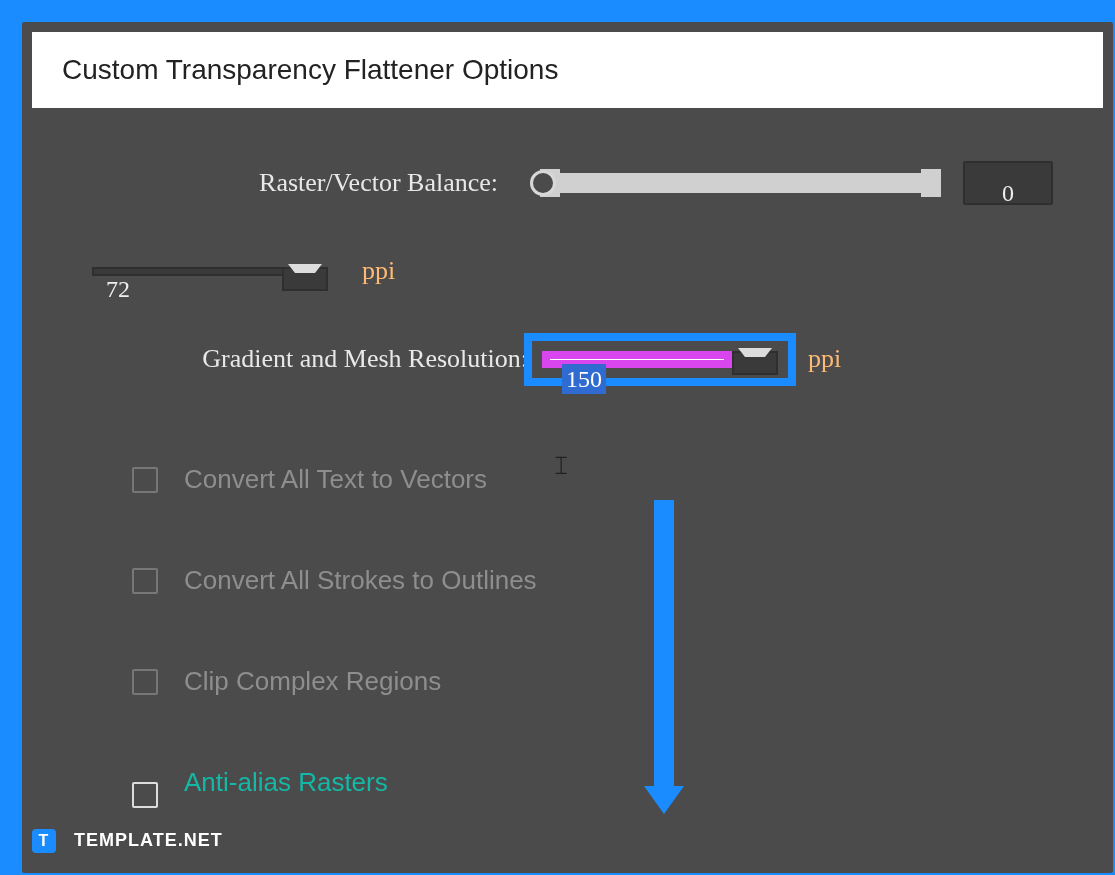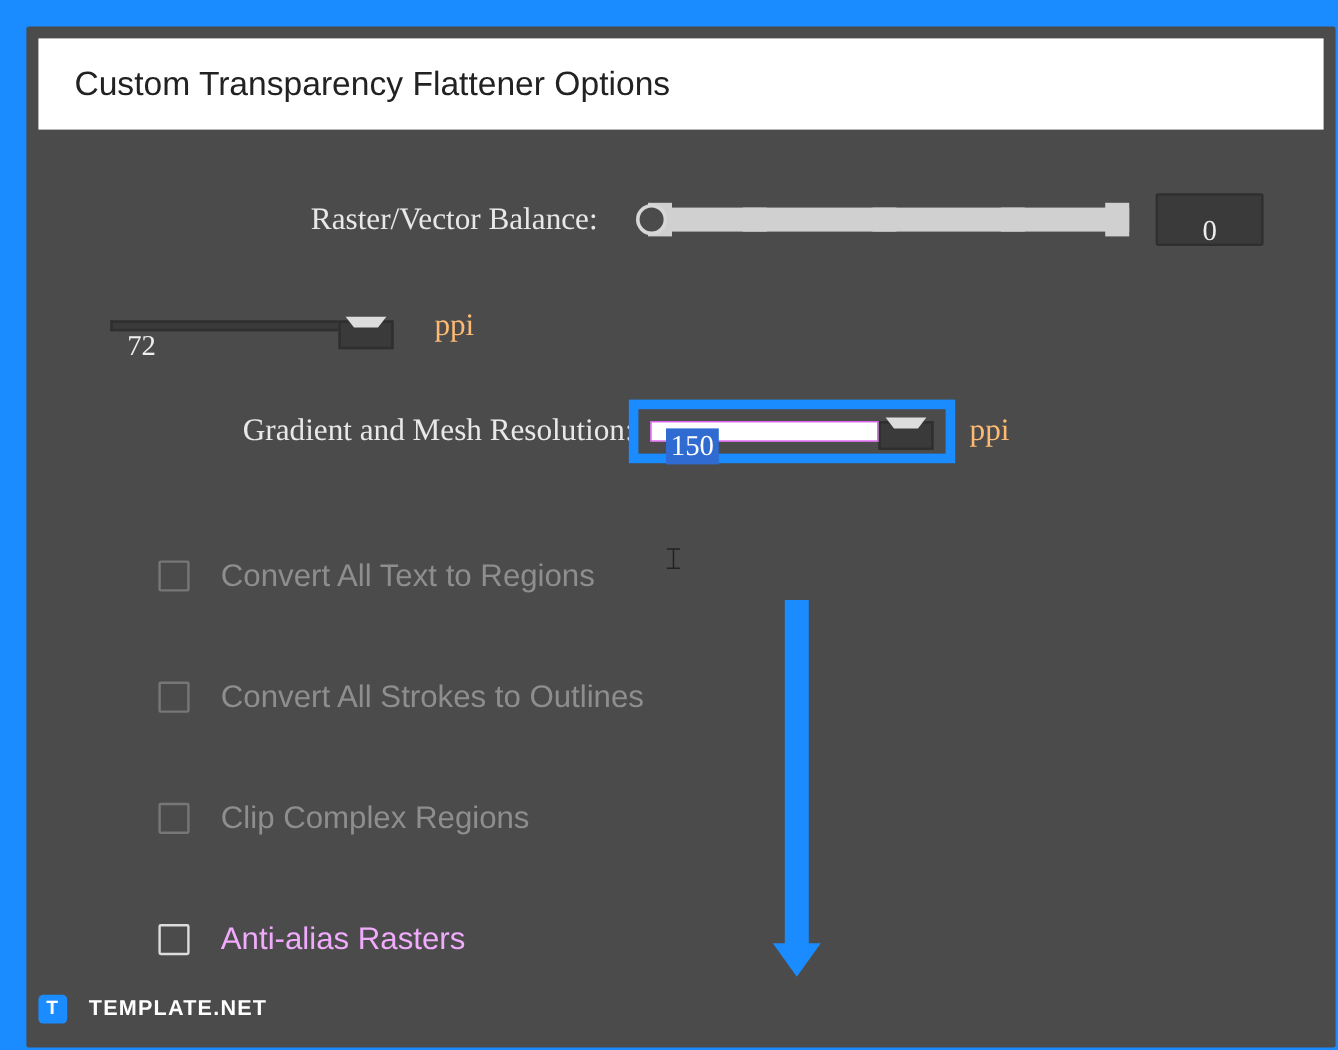--- a/index.html
+++ b/index.html
@@ -132,21 +132,21 @@
     display:flex;align-items:center;justify-content:center;
   }
   .combo.highlight {
     outline: 8px solid #1a8cff;
     outline-offset: 4px;
     padding: 6px;
     margin:-6px 0 -6px -6px;
   }
   .combo.highlight .combo-field {
     background: #fff;
-    border: 1px solid #d946ef;
+    border: 8px solid #d946ef;
     color: #fff;
     position: relative;
   }
   .combo.highlight .combo-field .sel {
     background: #2f6bd1;
     padding: 2px 4px;
     color:#fff;
   }
   .caret{
     display:inline-block;width:0;height:0;
@@ -162,21 +162,21 @@
     font-size: 26px;
   }
   .check-row.disabled { color: #8e8e8e; }
   .check-row .box {
     width: 26px; height: 26px;
     border: 2px solid #aaa;
     margin-right: 16px;
     border-radius: 2px;
   }
   .check-row.disabled .box { border-color: #777; }
-  .check-row.enabled { color: #f0abfc; font-weight: 500; }
+  .check-row.enabled { color: #14b8a6; font-weight: 500; align-items: flex-end; }
   .check-row.enabled .box { border-color: #ddd; }
   .buttons {
     display: flex;
     gap: 34px;
     justify-content: flex-start;
     margin-left: 480px;
     margin-top: 30px;
   }
   .btn {
     width: 240px; height: 56px;
@@ -265,21 +265,21 @@
         <div class="combo-btn">
             <span class="caret"></span>
           </div>
       </div>
       <div class="unit">ppi</div>
     </div>
 
     <div class="checks">
       <div class="check-row disabled">
         <span class="box"></span>
-        <span>Convert All Text to Regions</span>
+        <span>Convert All Text to Vectors</span>
       </div>
       <div class="check-row disabled">
         <span class="box"></span>
         <span>Convert All Strokes to Outlines</span>
       </div>
       <div class="check-row disabled">
         <span class="box"></span>
         <span>Clip Complex Regions</span>
       </div>
       <div class="check-row enabled">

